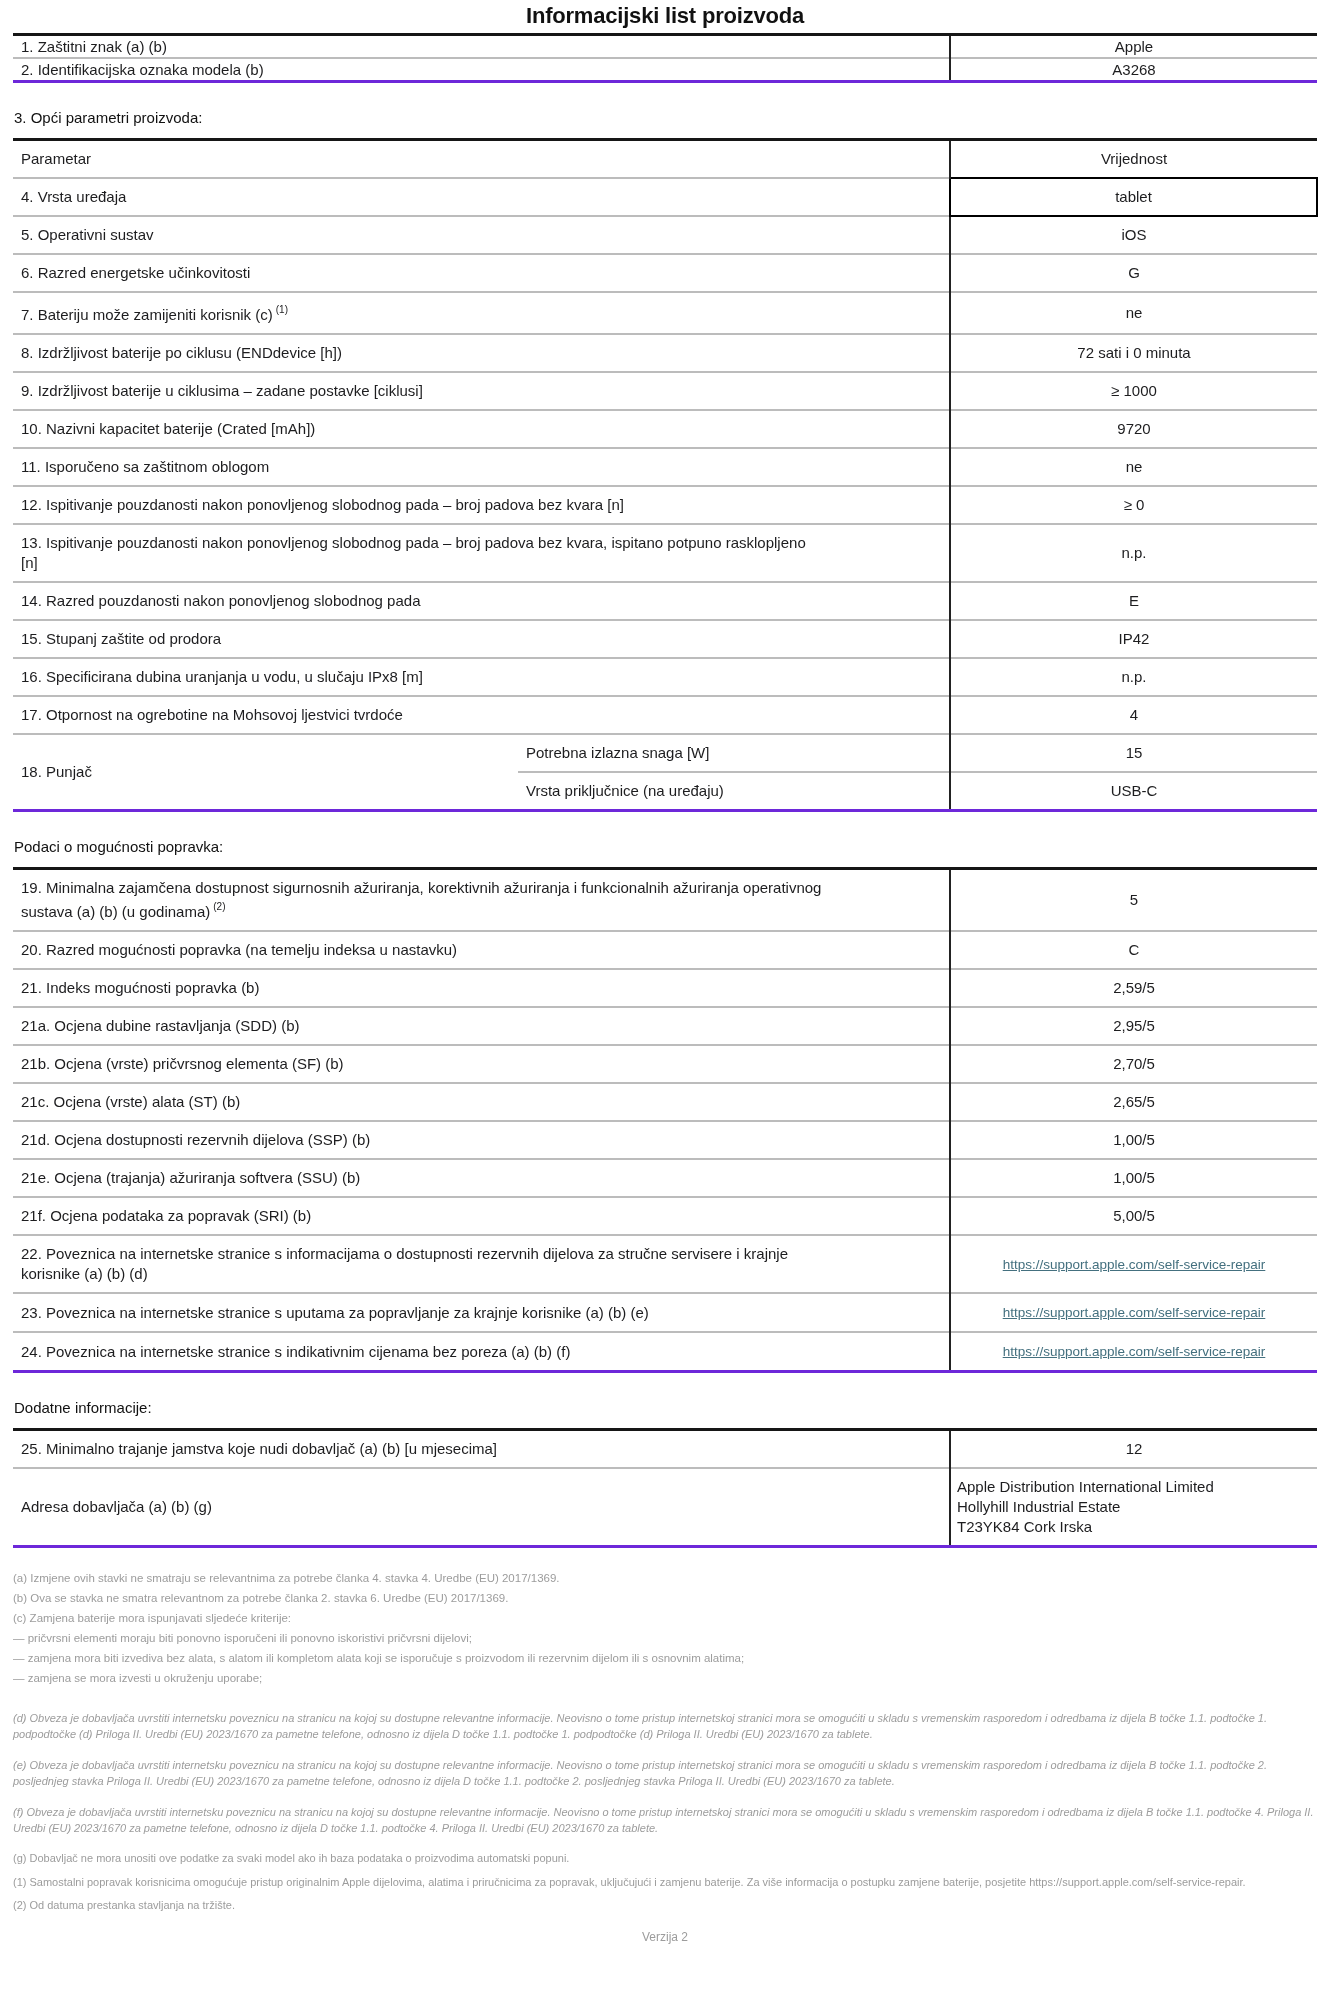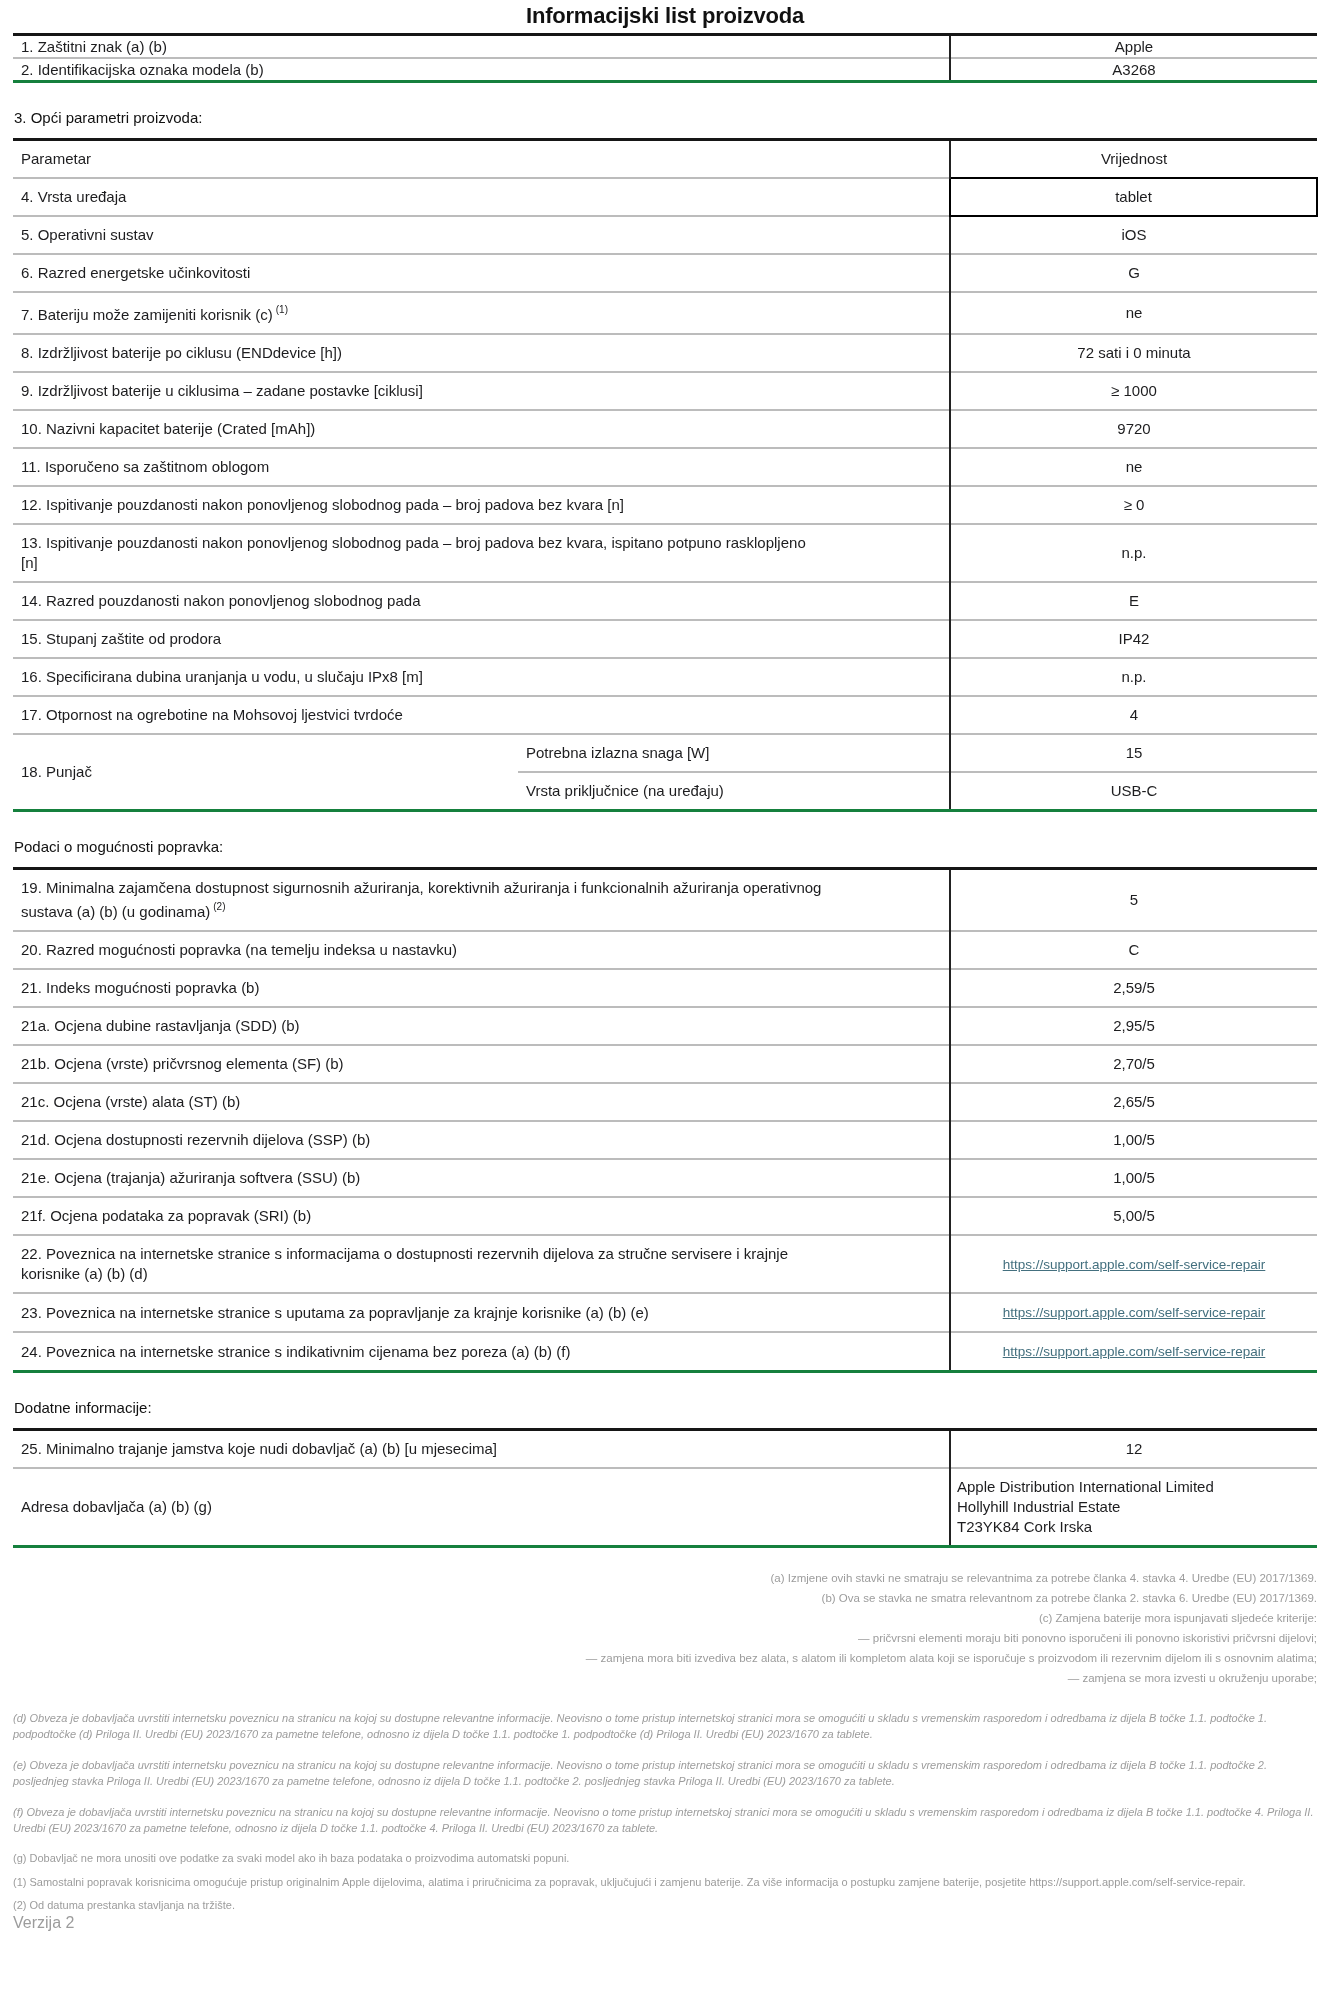--- a/index.html
+++ b/index.html
@@ -21,21 +21,21 @@
     letter-spacing: -0.2px;
     margin: 3px 0 4px 0;
     color: #111;
   }
 
   table.tbl {
     width: 100%;
     border-collapse: collapse;
     table-layout: fixed;
     border-top: 3px solid #161616;
-    border-bottom: 3px solid #15803d;
+    border-bottom: 3px solid #6d28d9;
   }
   .tbl td {
     font-size: 15px;
     line-height: 20px;
     padding: 8px 8px;
     vertical-align: middle;
     word-wrap: break-word;
   }
   .tbl tr + tr td { border-top: 2px solid #bcbcbc; }
   td.lbl { text-align: left; white-space: pre-line; }
@@ -64,31 +64,31 @@
   a.link {
     color: #44707f;
     font-size: 13.5px;
     text-decoration: underline;
   }
 
   td.addr { text-align: left; padding-left: 6px; }
   .addr div { line-height: 20px; }
 
   .footnotes { margin-top: 24px; color: #9c9c9c; }
-  p.fna { font-size: 11.5px; line-height: 13px; margin: 0 0 7px 0; text-align: right; }
+  p.fna { font-size: 11.5px; line-height: 13px; margin: 0 0 7px 0; }
   p.fnb { font-size: 11px; line-height: 15.5px; margin: 16px 0 0 0; font-style: italic; }
   p.fnb-first { margin-top: 26px; }
   p.fnc { font-size: 11px; line-height: 15.5px; margin: 8px 0 0 0; }
   p.fng { font-size: 11px; line-height: 15.5px; margin: 15px 0 0 0; }
 
   .version {
-    text-align: left;
-    font-size: 16px;
+    text-align: center;
+    font-size: 12px;
     color: #9c9c9c;
-    margin-top: 0;
+    margin-top: 16px;
   }
 </style>
 </head>
 <body>
 
 <div class="page">
 
   <div class="title">Informacijski list proizvoda</div>
 
   <table class="tbl t1">

